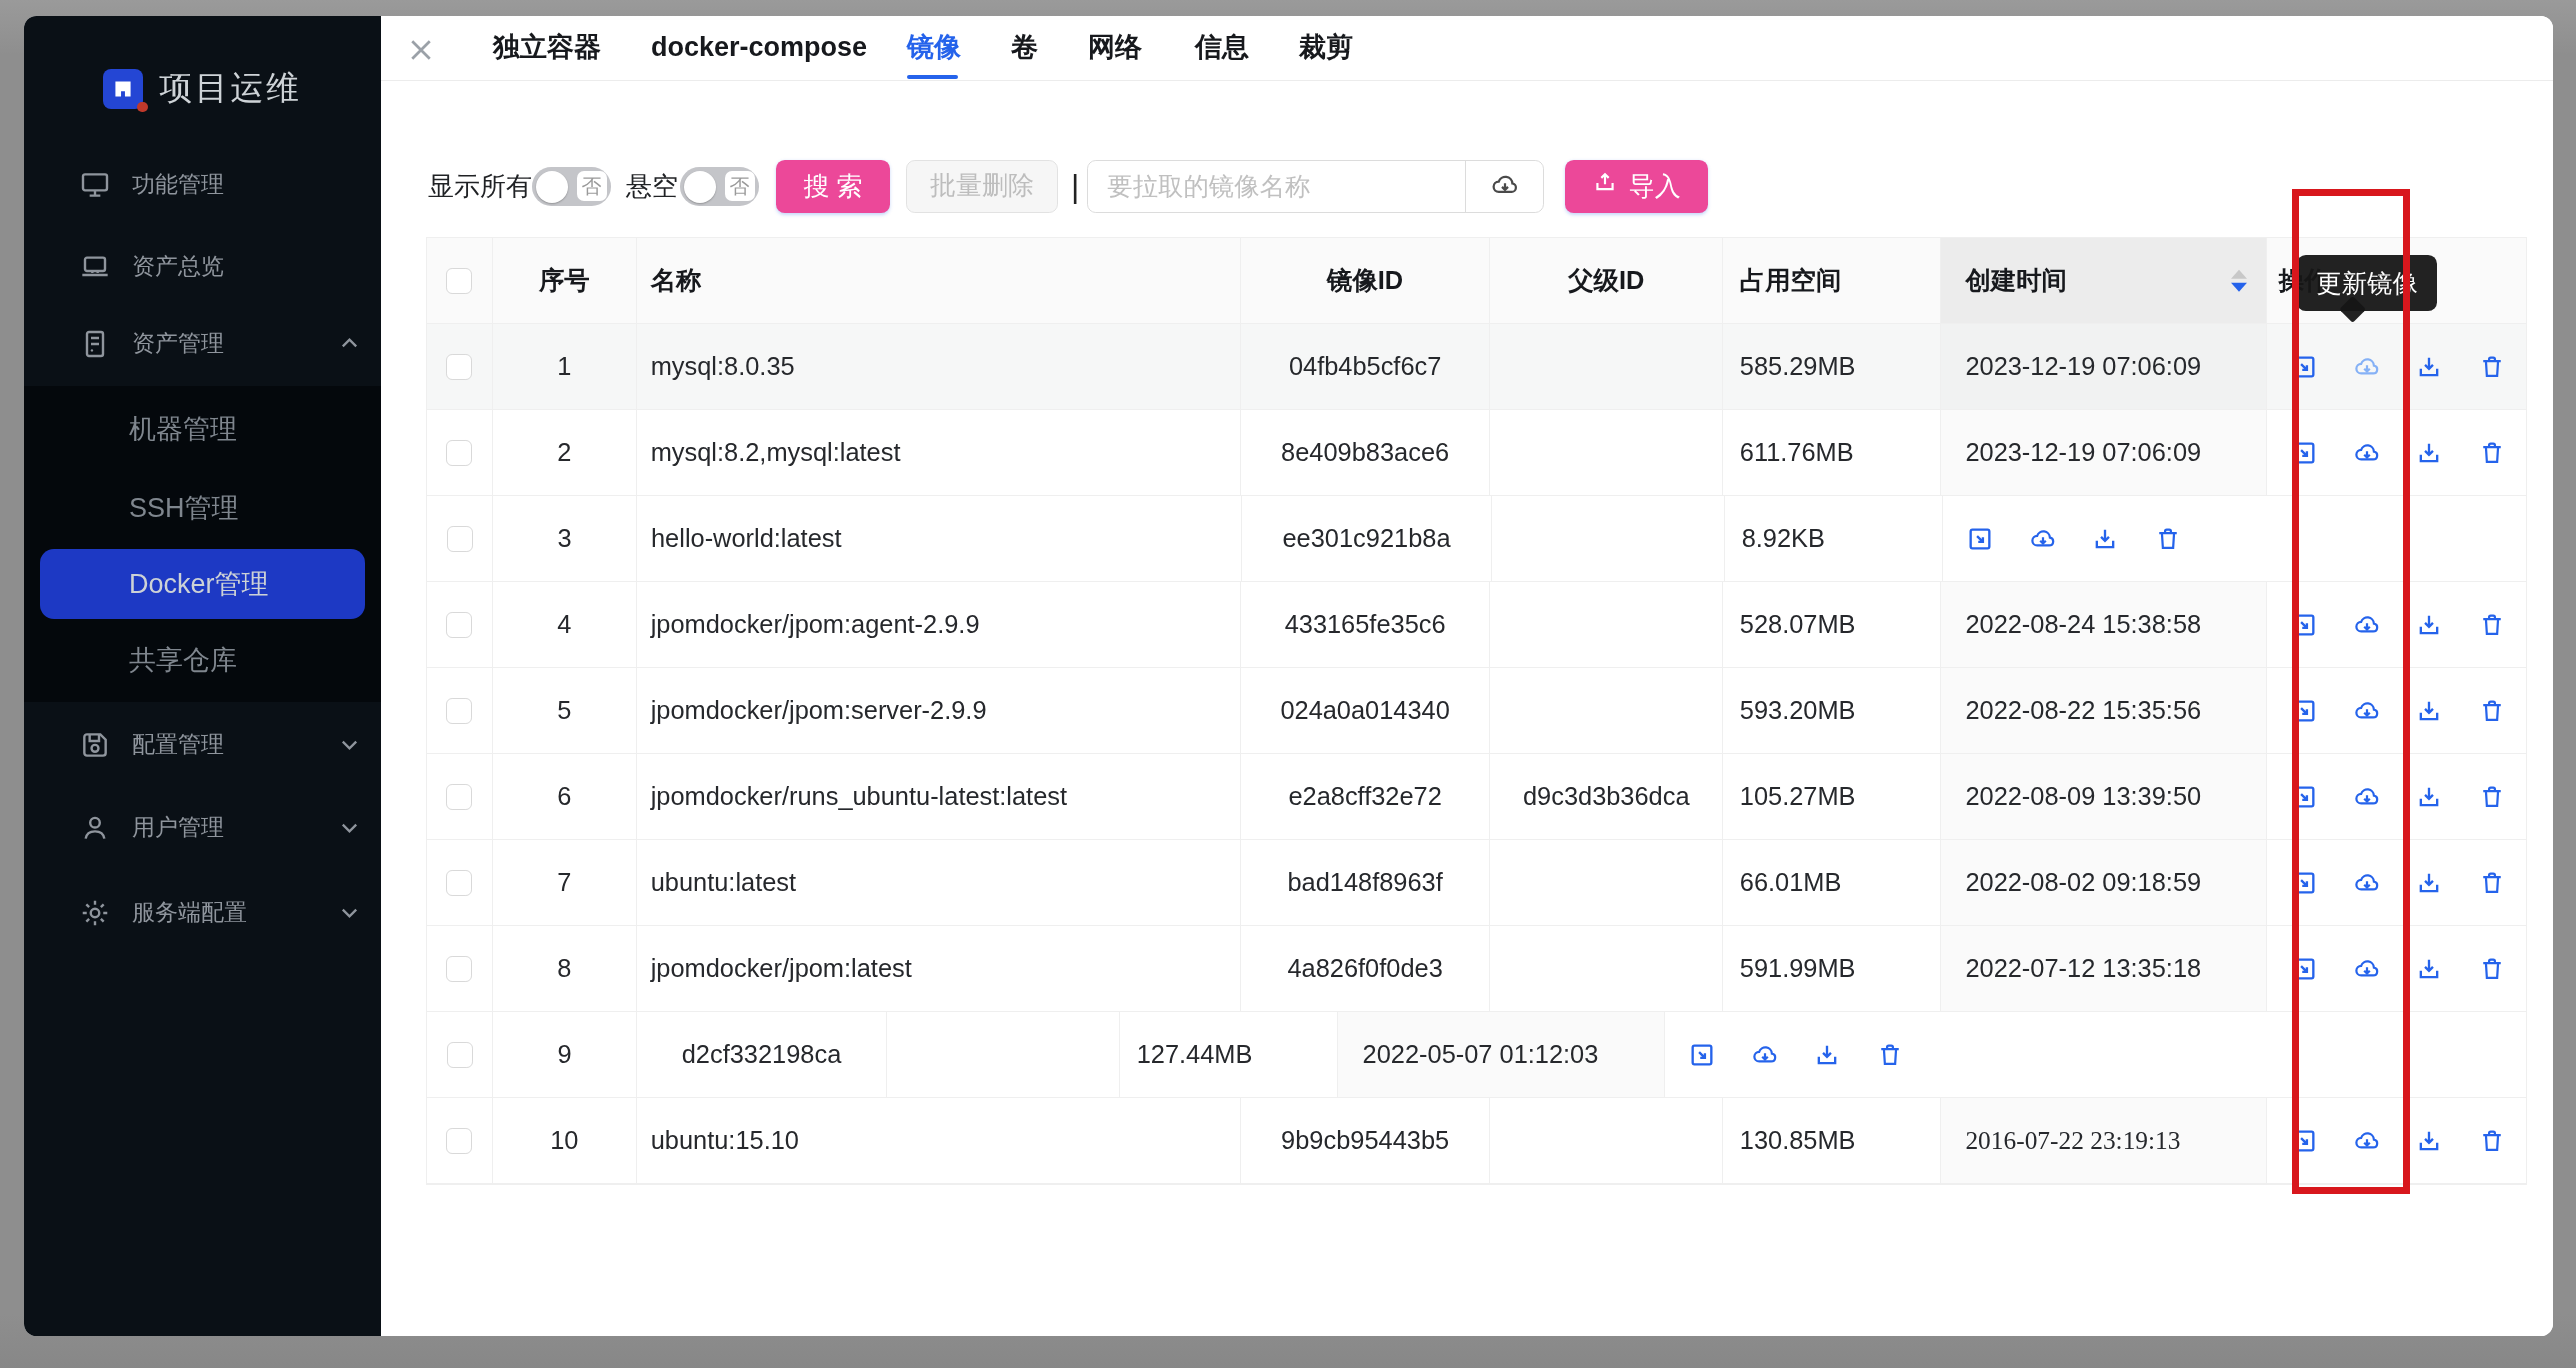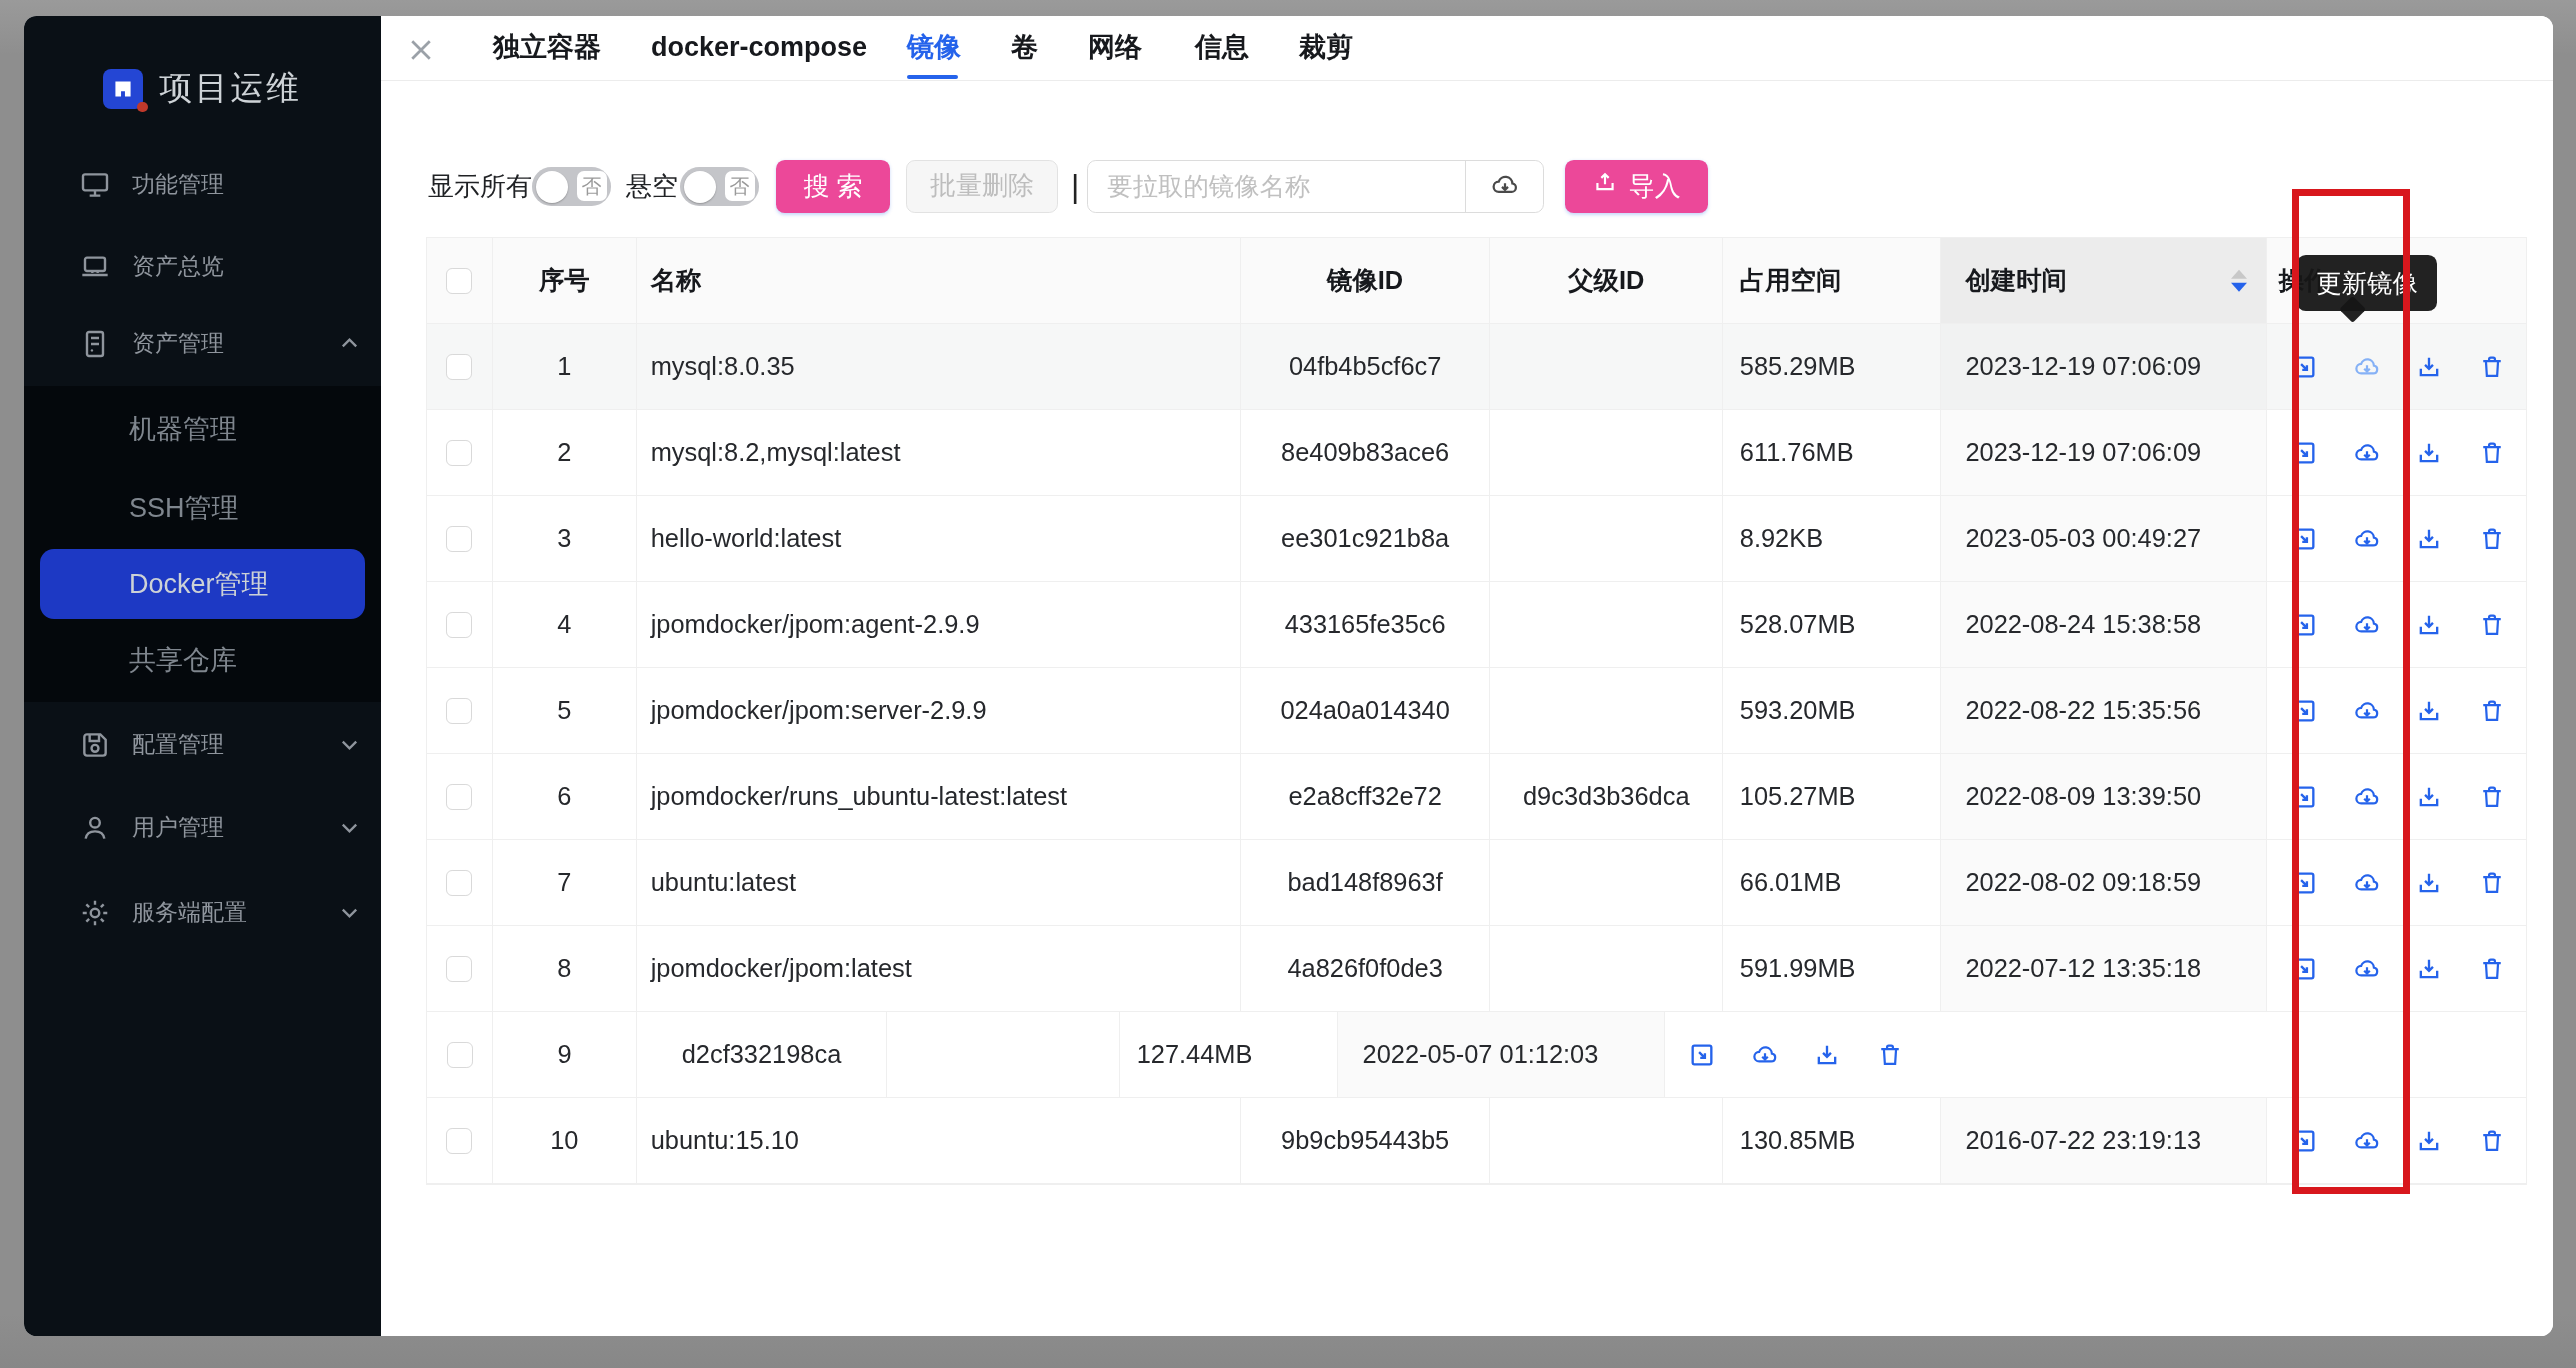--- a/index.html
+++ b/index.html
@@ -347,21 +347,20 @@
           </div>
           <div class="tr body-row">
             <div class="td align-center" style="width: 66px;">
               <div class="checkbox"></div>
             </div>
             <div class="td align-center" style="width: 144px;">3</div>
             <div class="td" style="width: 605px; padding-left: 14px;">hello-world:latest</div>
             <div class="td align-center" style="width: 250px;">ee301c921b8a</div>
             <div class="td align-center" style="width: 233px;"></div>
             <div class="td" style="width: 218px; padding-left: 16.7px;">8.92KB</div>
-            <div class="td created-cell" style="width: 327px; padding-left: 24.6px;">2023-05-03 00:49:27</div>
             <div class="td" style="width: 259px; padding-left: 11.4px;">
               <div class="action-icons">
                 <span class="act"><svg viewBox="0 0 24 24" fill="none" stroke="currentColor" stroke-width="2">
                     <rect x="4" y="4" width="16" height="16" rx="1.5"></rect>
                     <path d="M9.5 9.5l5 5M14.5 10.5v4h-4"></path>
                   </svg></span>
                 <span class="act"><svg viewBox="0 0 24 24" fill="none" stroke="currentColor" stroke-width="1.9">
                     <path d="M7 17.5h10.3a3.4 3.4 0 0 0 .6-6.75A5.6 5.6 0 0 0 7 9.3a3.9 3.9 0 0 0 0 8.2"></path>
                     <path d="M12 10.5v5.2M9.6 13.5l2.4 2.4 2.4-2.4"></path>
                   </svg></span>
@@ -563,21 +562,21 @@
           </div>
           <div class="tr body-row">
             <div class="td align-center" style="width: 66px;">
               <div class="checkbox"></div>
             </div>
             <div class="td align-center" style="width: 144px;">10</div>
             <div class="td" style="width: 605px; padding-left: 14px;">ubuntu:15.10</div>
             <div class="td align-center" style="width: 250px;">9b9cb95443b5</div>
             <div class="td align-center" style="width: 233px;"></div>
             <div class="td" style="width: 218px; padding-left: 16.7px;">130.85MB</div>
-            <div class="td created-cell" style="width: 327px; padding-left: 24.6px;">2016-07-22 23:19:13</div>
+            <div class="td created-cell" style="width: 327px; padding-left: 24.6px; font-family: Liberation Serif, serif;">2016-07-22 23:19:13</div>
             <div class="td" style="width: 259px; padding-left: 11.4px;">
               <div class="action-icons">
                 <span class="act"><svg viewBox="0 0 24 24" fill="none" stroke="currentColor" stroke-width="2">
                     <rect x="4" y="4" width="16" height="16" rx="1.5"></rect>
                     <path d="M9.5 9.5l5 5M14.5 10.5v4h-4"></path>
                   </svg></span>
                 <span class="act"><svg viewBox="0 0 24 24" fill="none" stroke="currentColor" stroke-width="1.9">
                     <path d="M7 17.5h10.3a3.4 3.4 0 0 0 .6-6.75A5.6 5.6 0 0 0 7 9.3a3.9 3.9 0 0 0 0 8.2"></path>
                     <path d="M12 10.5v5.2M9.6 13.5l2.4 2.4 2.4-2.4"></path>
                   </svg></span>

